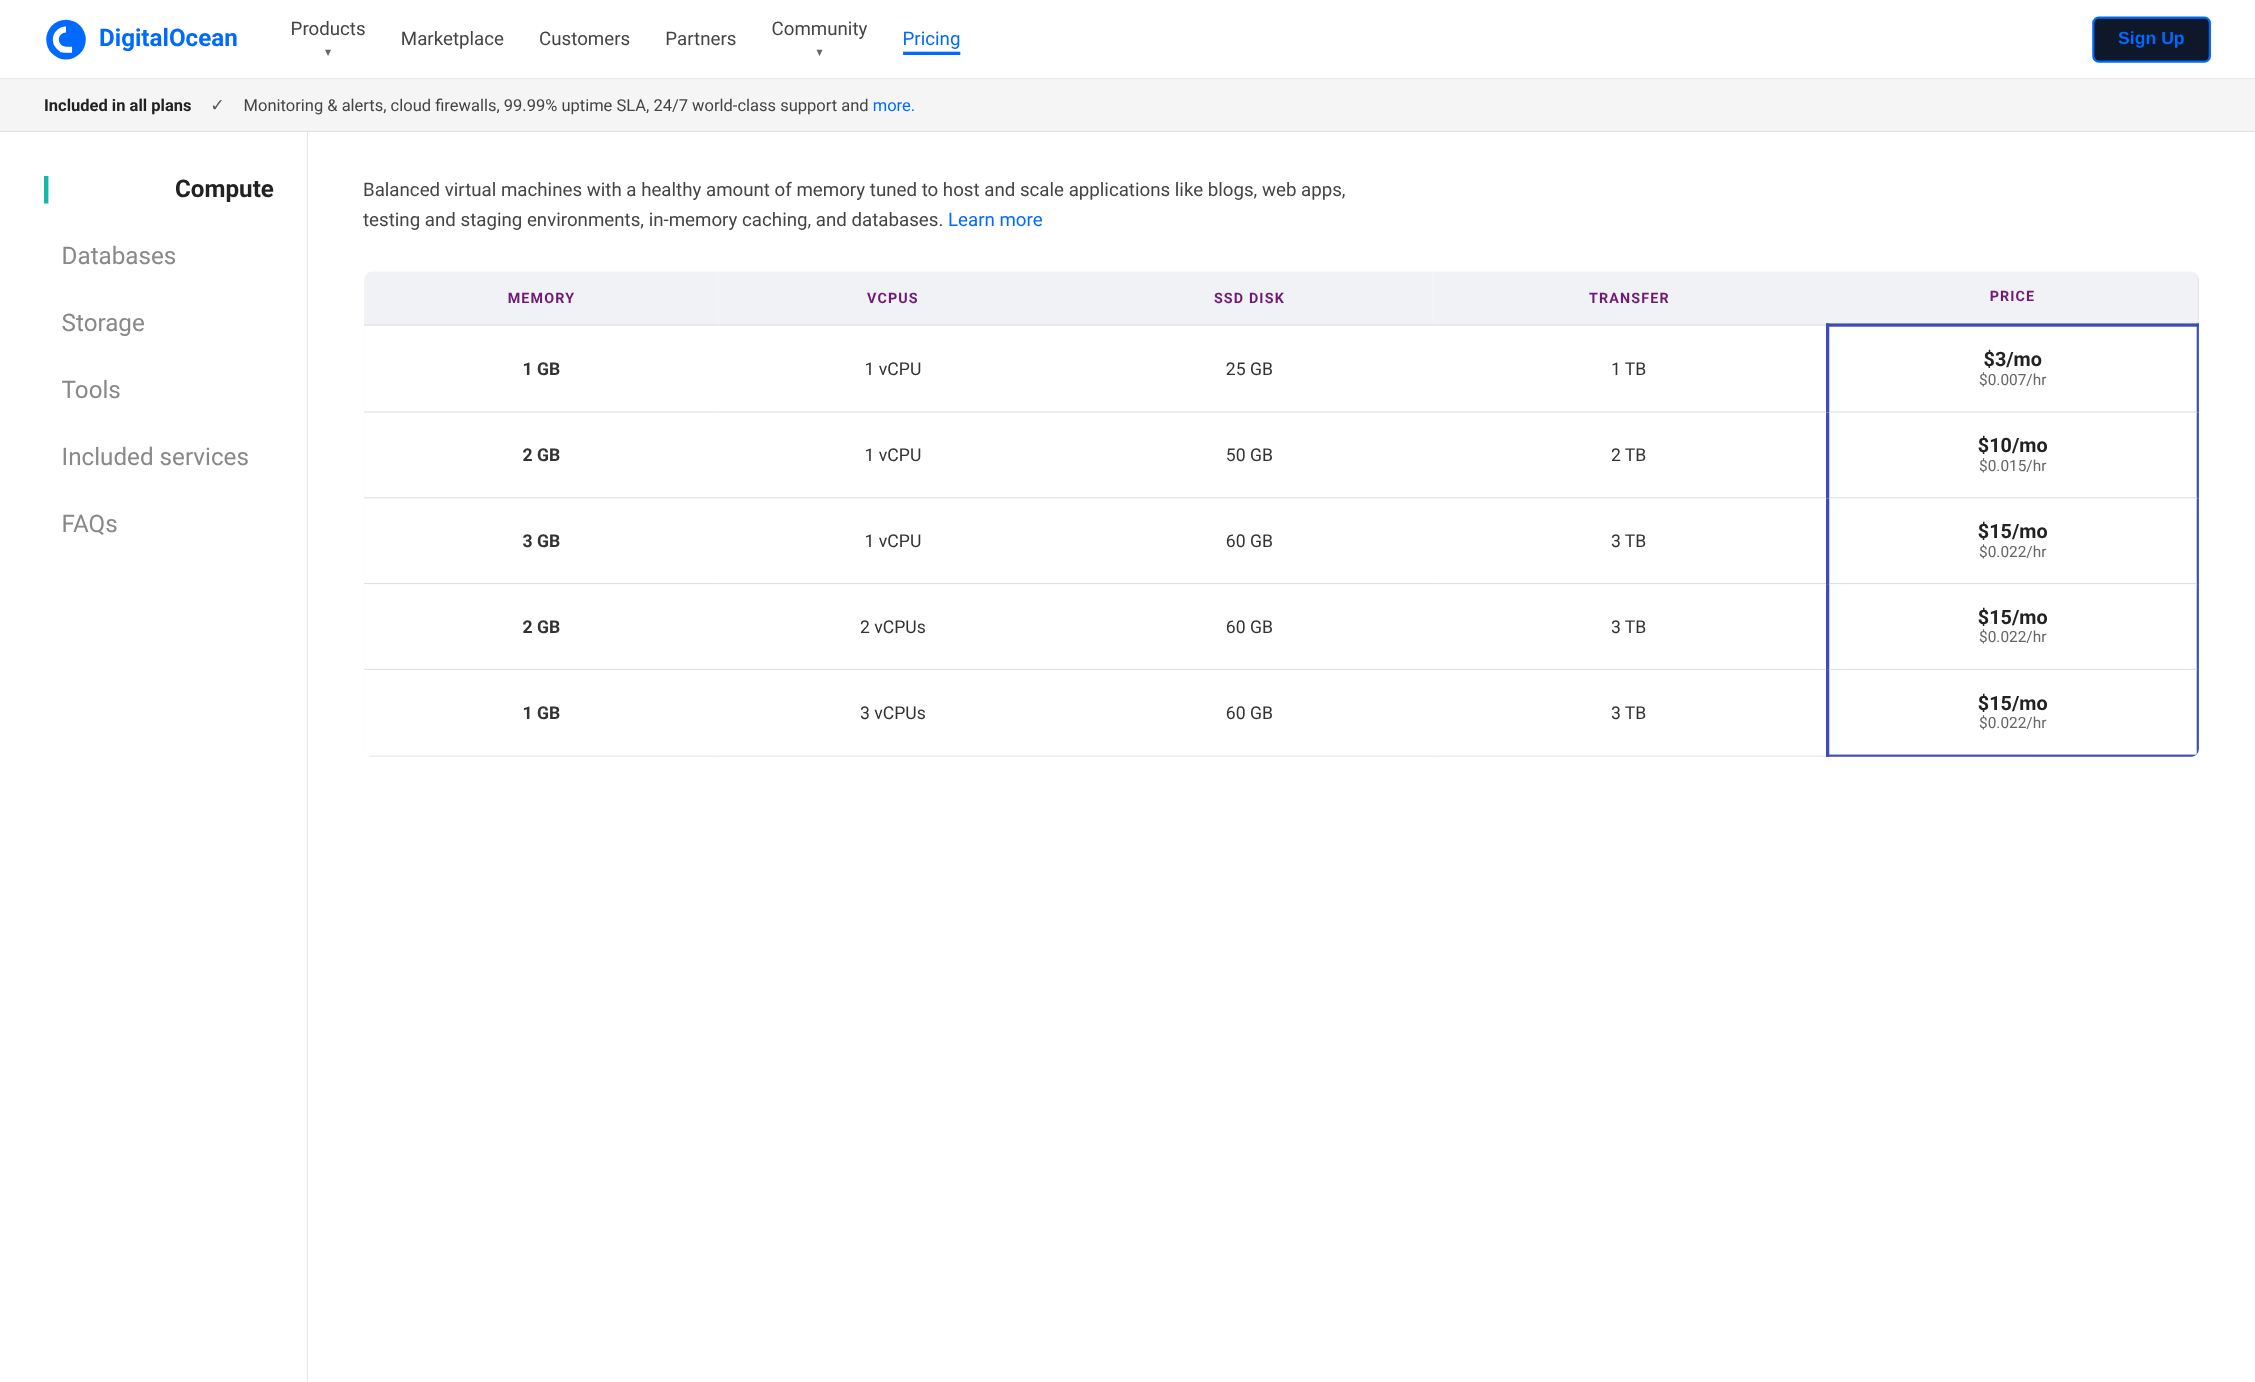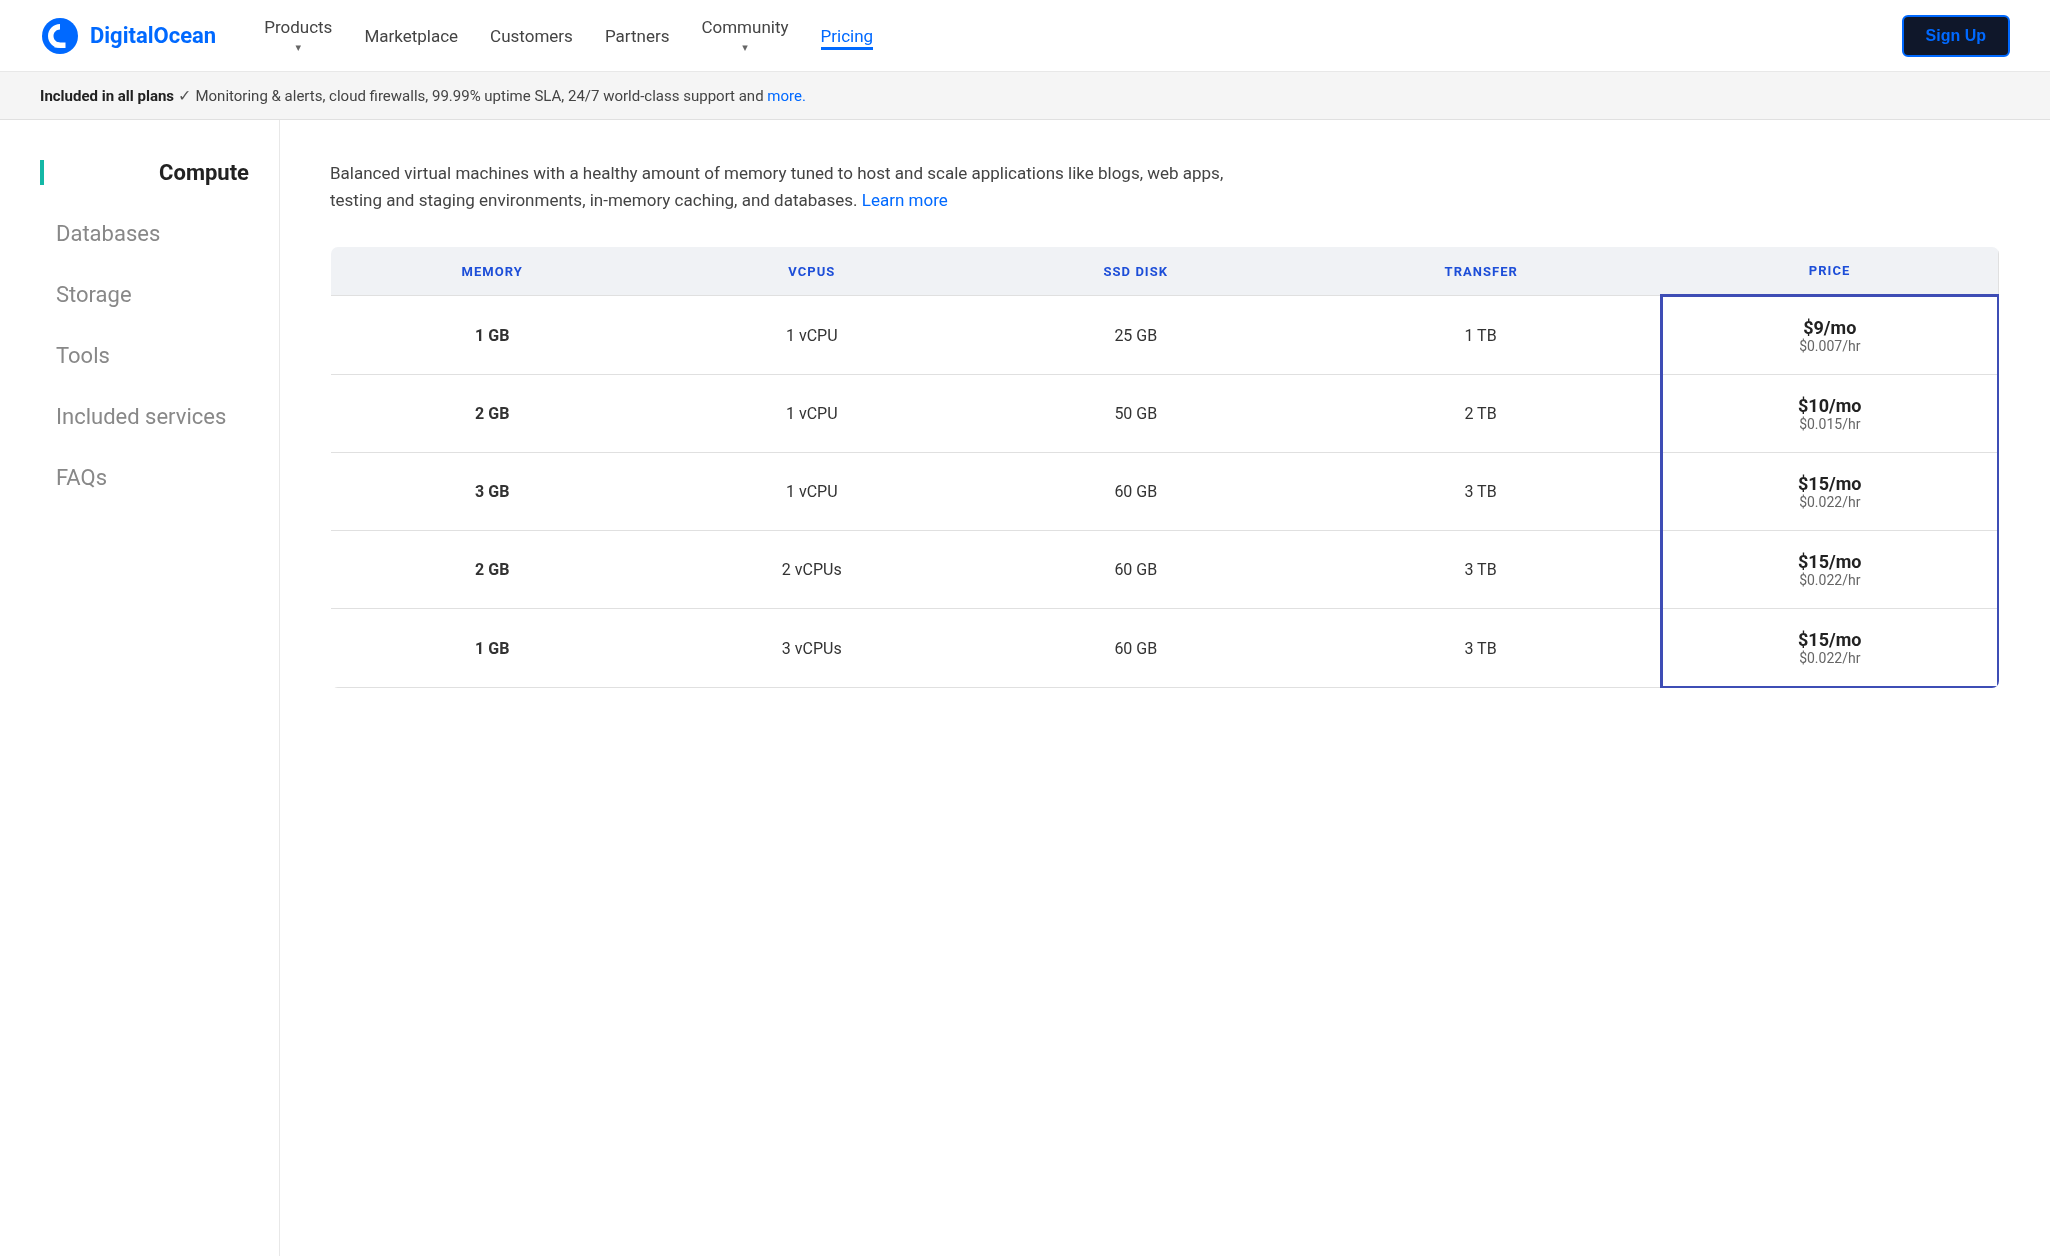--- a/index.html
+++ b/index.html
@@ -67,21 +67,21 @@
       font-weight: 700;
       cursor: pointer;
     }
 
     
     .included-bar {
       background: #f5f5f5;
       padding: 14px 40px;
       display: flex;
       align-items: center;
-      gap: 4px;
+      gap: 17px;
       font-size: 15px;
       color: #444;
       border-bottom: 1px solid #e0e0e0;
     }
     .included-bar .label {
       font-weight: 700;
       color: #222;
       white-space: nowrap;
     }
     .included-bar .check {
@@ -148,21 +148,21 @@
       overflow: hidden;
     }
     .pricing-table thead tr {
       background: #f0f2f5;
     }
     .pricing-table th {
       padding: 16px 20px;
       font-size: 13px;
       font-weight: 700;
       letter-spacing: 0.08em;
-      color: #1d4ed8;
+      color: #701a75;
       text-align: center;
     }
     .pricing-table td {
       padding: 20px;
       text-align: center;
       font-size: 16px;
       color: #333;
       border-top: 1px solid #e0e0e0;
     }
     .pricing-table td.memory {
@@ -265,21 +265,21 @@
           <th>PRICE</th>
         </tr>
       </thead>
       <tbody>
         <tr>
           <td class="memory">1 GB</td>
           <td>1 vCPU</td>
           <td>25 GB</td>
           <td>1 TB</td>
           <td class="price-cell price-cell-top">
-            <span class="price-main">$9/mo</span>
+            <span class="price-main">$3/mo</span>
             <span class="price-sub">$0.007/hr</span>
           </td>
         </tr>
         <tr>
           <td class="memory">2 GB</td>
           <td>1 vCPU</td>
           <td>50 GB</td>
           <td>2 TB</td>
           <td class="price-cell">
             <span class="price-main">$10/mo</span>

